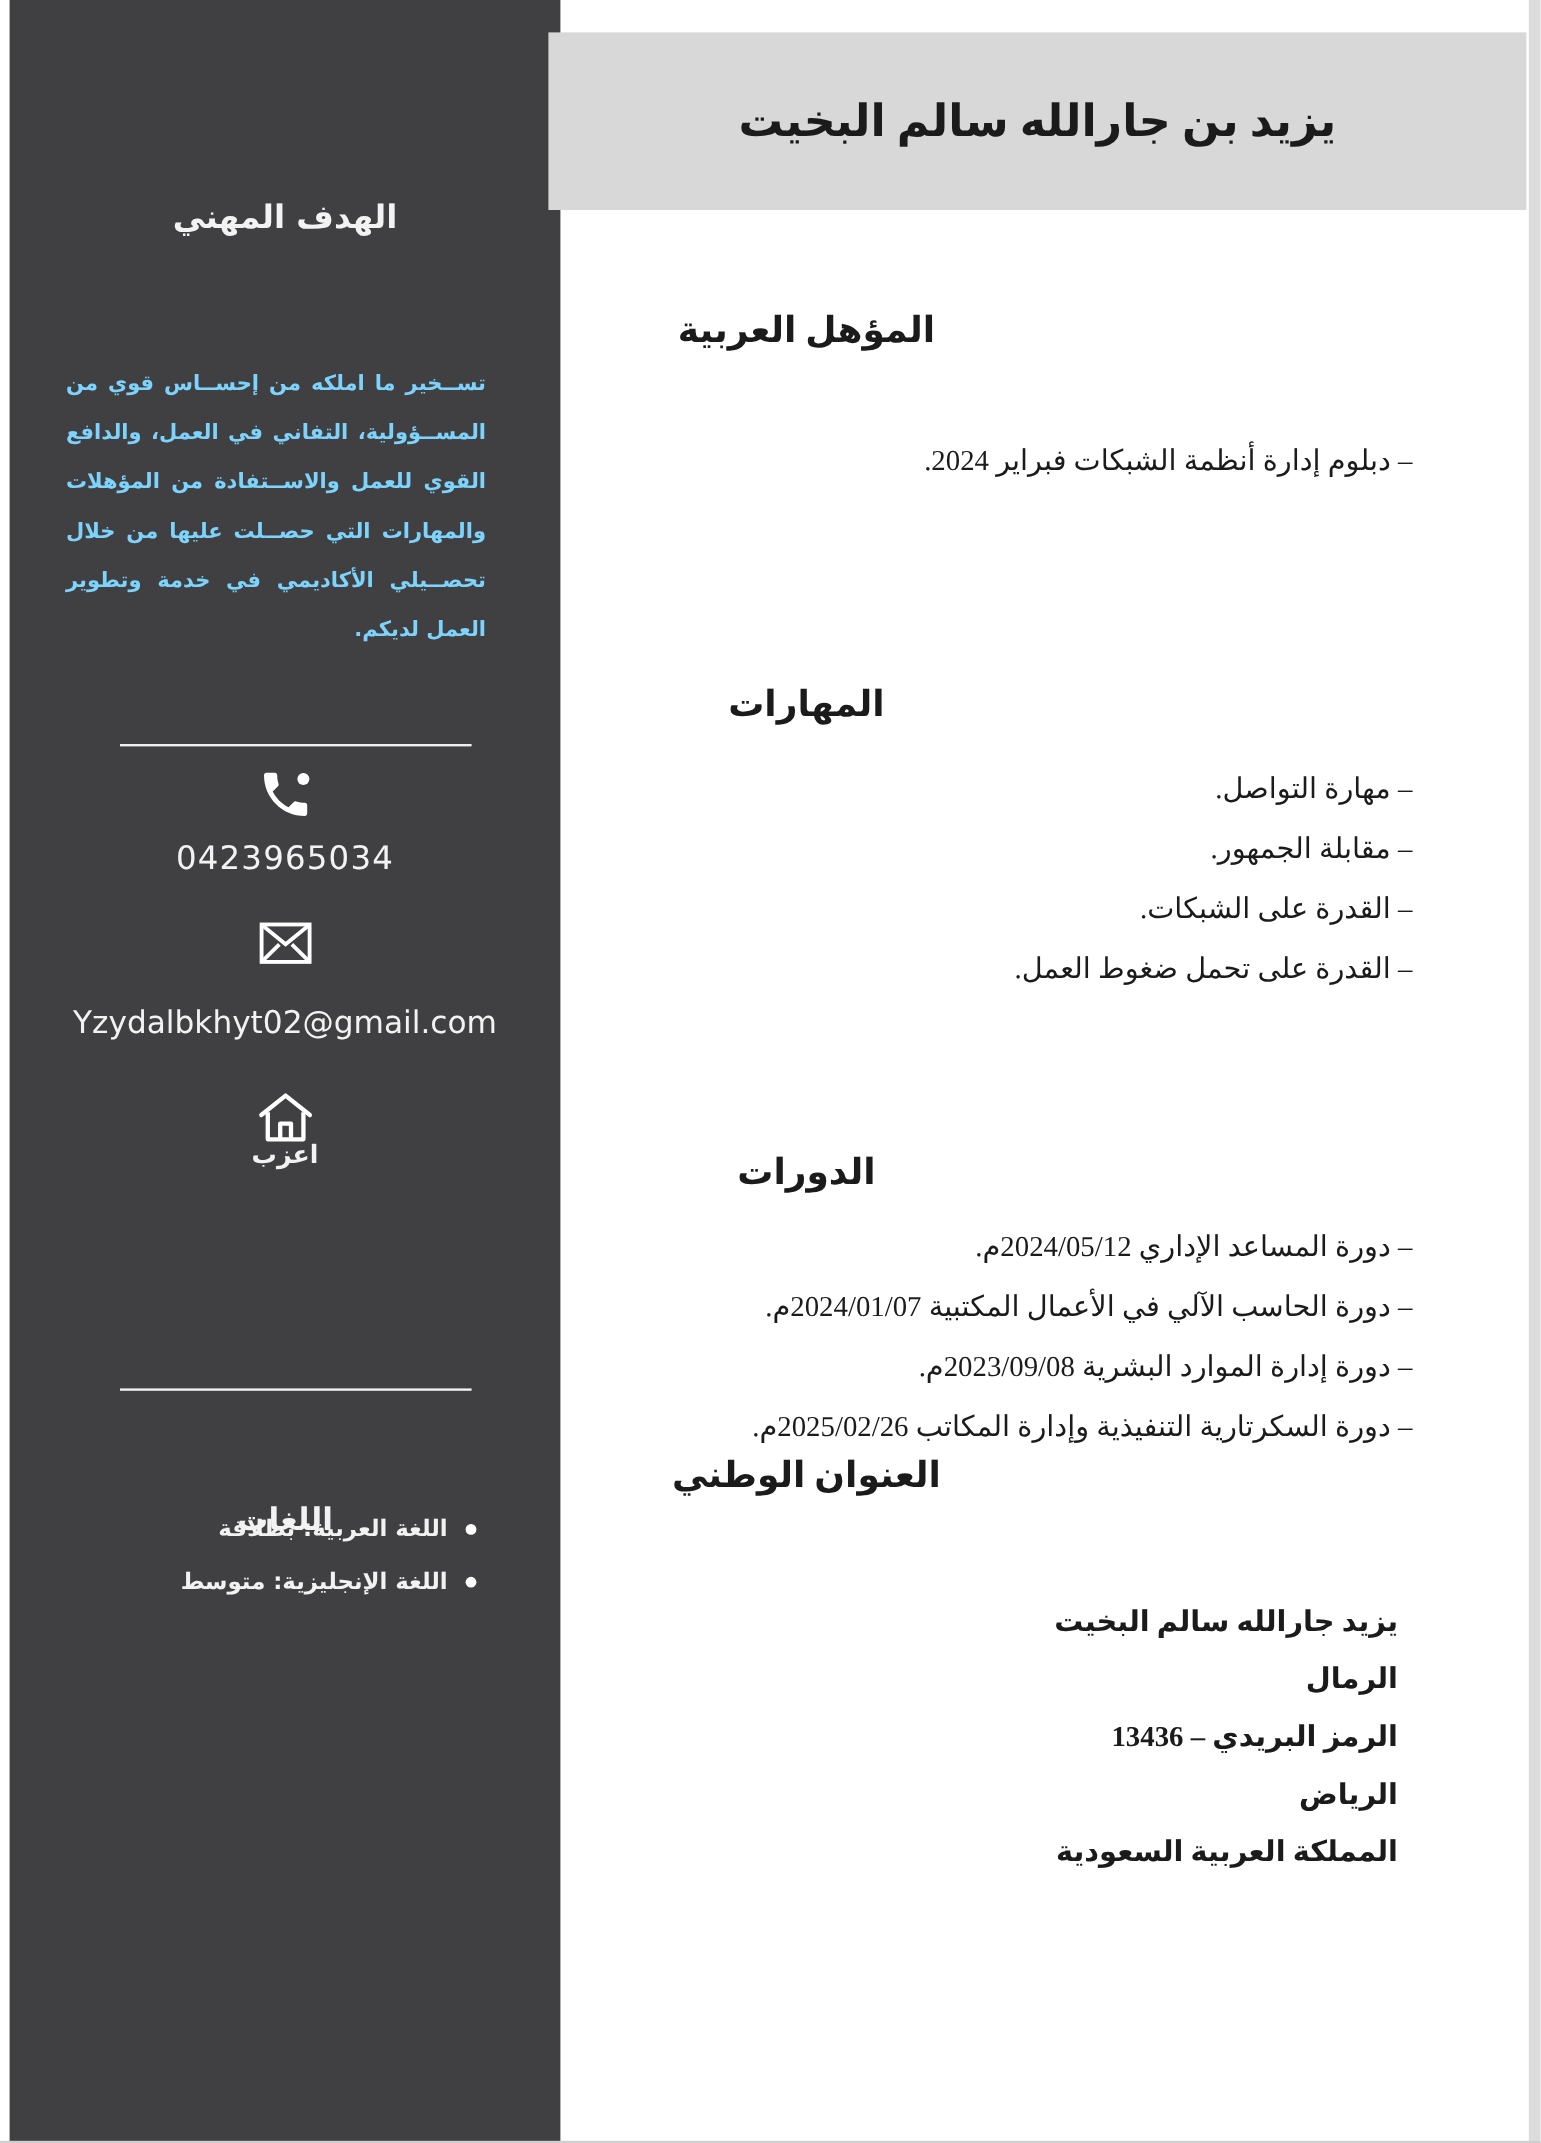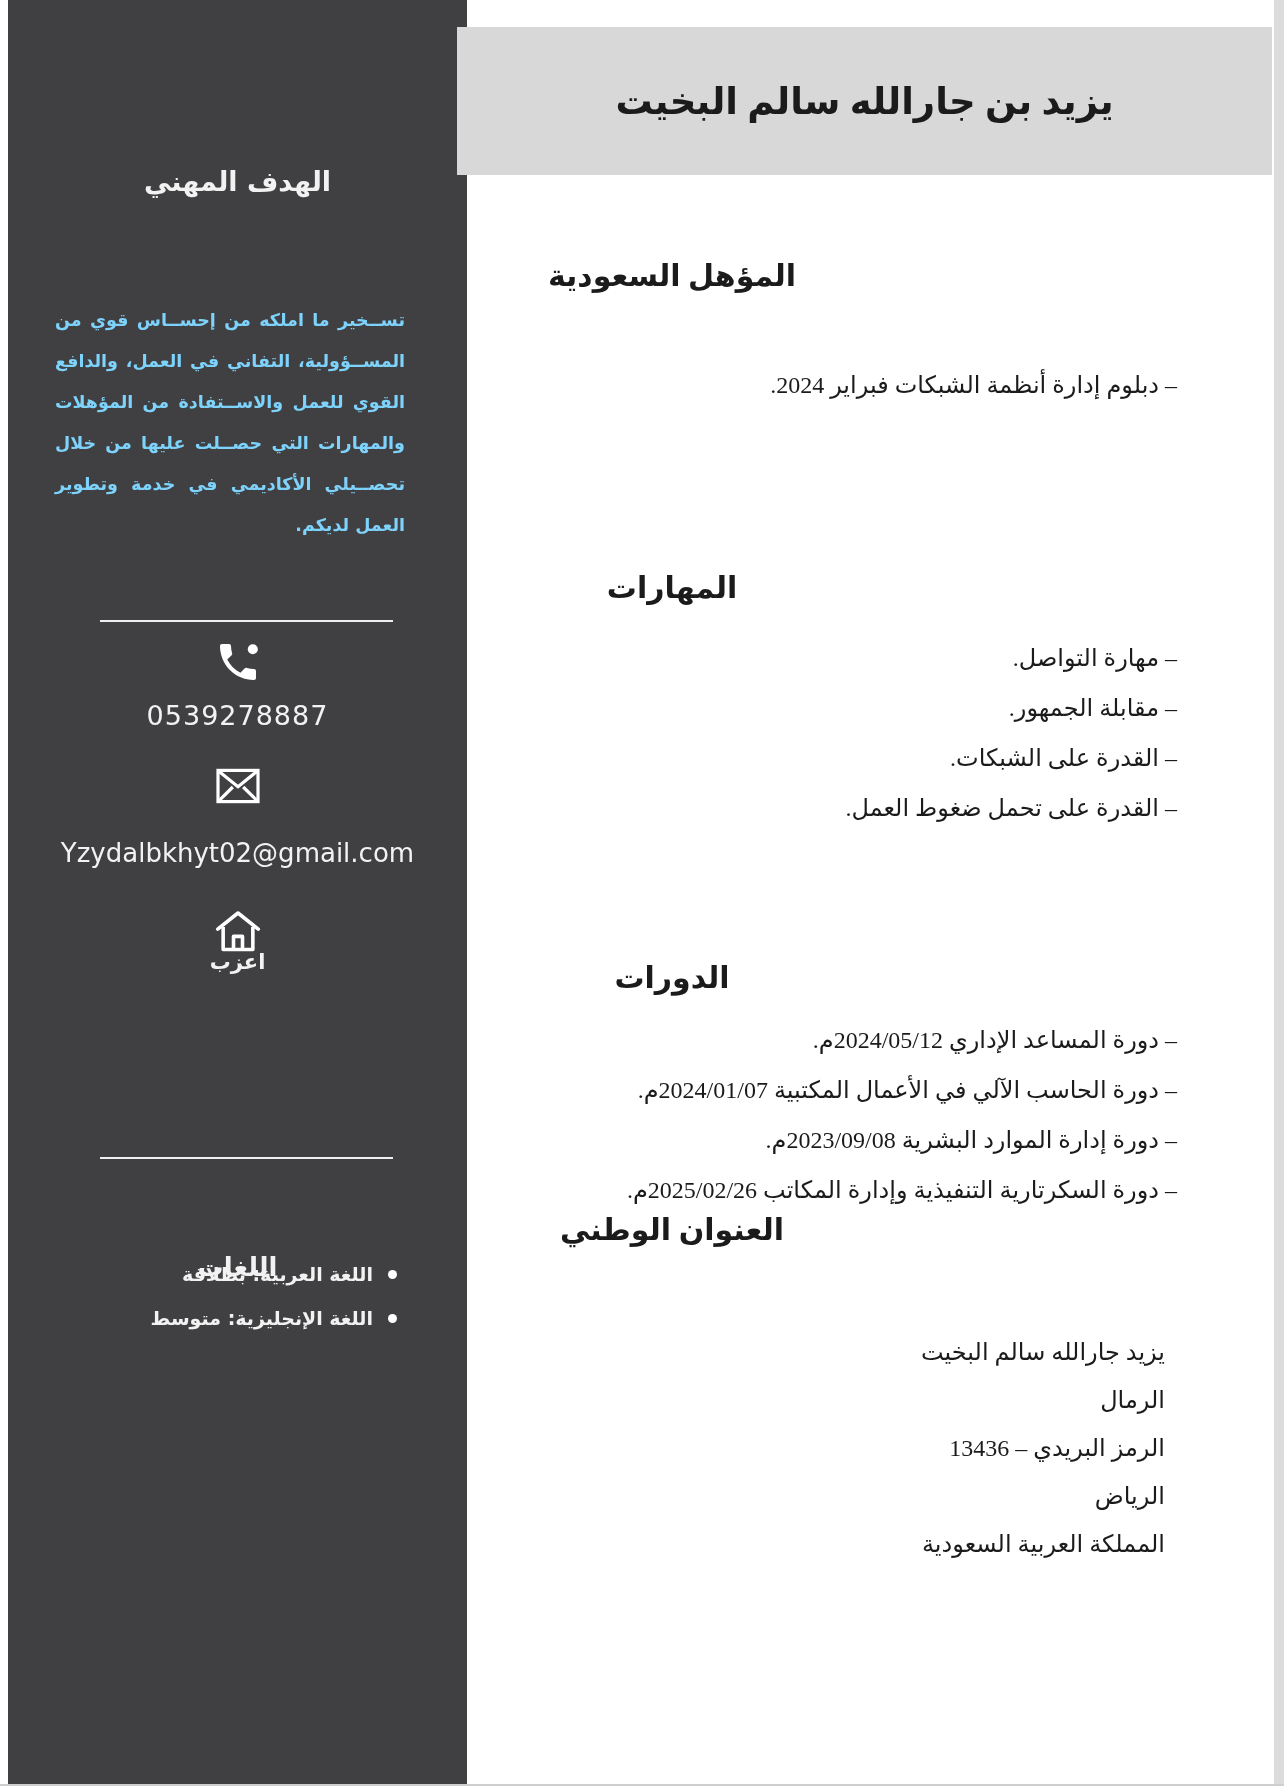--- a/index.html
+++ b/index.html
@@ -47,21 +47,21 @@
   .main{position:absolute;left:467px;top:0;width:817px;height:1786px;color:var(--main_text);
         font-family:"Liberation Serif","DejaVu Sans",sans-serif;}
   .sec-title{position:absolute;left:0;width:410px;text-align:center;direction:rtl;
              font-size:30px;font-weight:bold;}
   .t-edu{top:258px;} .t-skills{top:570px;} .t-courses{top:960px;} .t-address{top:1196px;margin-top:16px;}
   .items{position:absolute;left:0;width:710px;direction:rtl;text-align:right;font-size:24px;}
   .l-edu{top:360px;} .l-skills{top:633px;} .l-courses{top:1015px;}
   .item{height:50px;line-height:50px;}
   .item::before{content:"– ";}
   .addr{position:absolute;left:0;width:698px;top:1328px;direction:rtl;text-align:right;font-size:24px;}
-  .addr-line{height:48px;line-height:48px;}
+  .addr-line{height:48px;line-height:48px;font-weight:bold;}
 
   
   .edge-right{position:absolute;left:1274px;top:0;width:10px;height:1786px;background:var(--edge_strip);}
   .edge-bottom{position:absolute;left:0;bottom:0;width:100%;height:2px;background:#cfcfcf;}
 
   svg{display:block;}
 </style>
 </head>
 <body>
 
@@ -72,21 +72,21 @@
     <div class="obj-text">تســخير ما املكه من إحســاس قوي من المســؤولية، التفاني في العمل، والدافع القوي للعمل والاســتفادة من المؤهلات والمهارات التي حصــلت عليها من خلال تحصــيلي الأكاديمي في خدمة وتطوير العمل لديكم.</div>
 
     <div class="divider d1"></div>
 
     <div class="icon-wrap phone-ic">
       <svg width="48" height="48" viewBox="0 0 24 24">
         <path fill="#ffffff" d="M6.62 10.79c1.44 2.83 3.76 5.14 6.59 6.59l2.2-2.2c.27-.27.67-.36 1.02-.24 1.12.37 2.33.57 3.57.57.55 0 1 .45 1 1V20c0 .55-.45 1-1 1-9.39 0-17-7.61-17-17 0-.55.45-1 1-1h3.5c.55 0 1 .45 1 1 0 1.25.2 2.45.57 3.57.11.35.03.74-.25 1.02l-2.2 2.2z"></path>
         <circle cx="19.4" cy="5.6" r="2.5" fill="#ffffff"></circle>
       </svg>
     </div>
-    <div class="contact-line phone-no">0539278887</div>
+    <div class="contact-line phone-no">0423965034</div>
 
     <div class="icon-wrap mail-ic">
       <svg width="52" height="44" viewBox="0 0 26 22">
         <rect x="3" y="3.2" width="20" height="15.6" fill="none" stroke="#ffffff" stroke-width="1.6"></rect>
         <path d="M3.4 3.6 L13 11.4 L22.6 3.6" fill="none" stroke="#ffffff" stroke-width="1.6"></path>
         <path d="M3.4 18.4 L10.4 11.5 M22.6 18.4 L15.6 11.5" fill="none" stroke="#ffffff" stroke-width="1.6"></path>
       </svg>
     </div>
     <div class="contact-line email">Yzydalbkhyt02@gmail.com</div>
 
@@ -106,21 +106,21 @@
         <div class="lang-item"><span>اللغة العربية: بطلاقة</span></div>
         <div class="lang-item"><span>اللغة الإنجليزية: متوسط</span></div>
       </div>
   </aside>
 
   <header class="band">
     <div class="name">يزيد بن جارالله سالم البخيت</div>
   </header>
 
   <main class="main">
-    <div class="sec-title t-edu">المؤهل السعودية</div>
+    <div class="sec-title t-edu">المؤهل العربية</div>
     <div class="items l-edu">
         <div class="item"><span>دبلوم إدارة أنظمة الشبكات فبراير 2024.</span></div>
       </div>
 
     <div class="sec-title t-skills">المهارات</div>
     <div class="items l-skills">
         <div class="item"><span>مهارة التواصل.</span></div>
         <div class="item"><span>مقابلة الجمهور.</span></div>
         <div class="item"><span>القدرة على الشبكات.</span></div>
         <div class="item"><span>القدرة على تحمل ضغوط العمل.</span></div>

